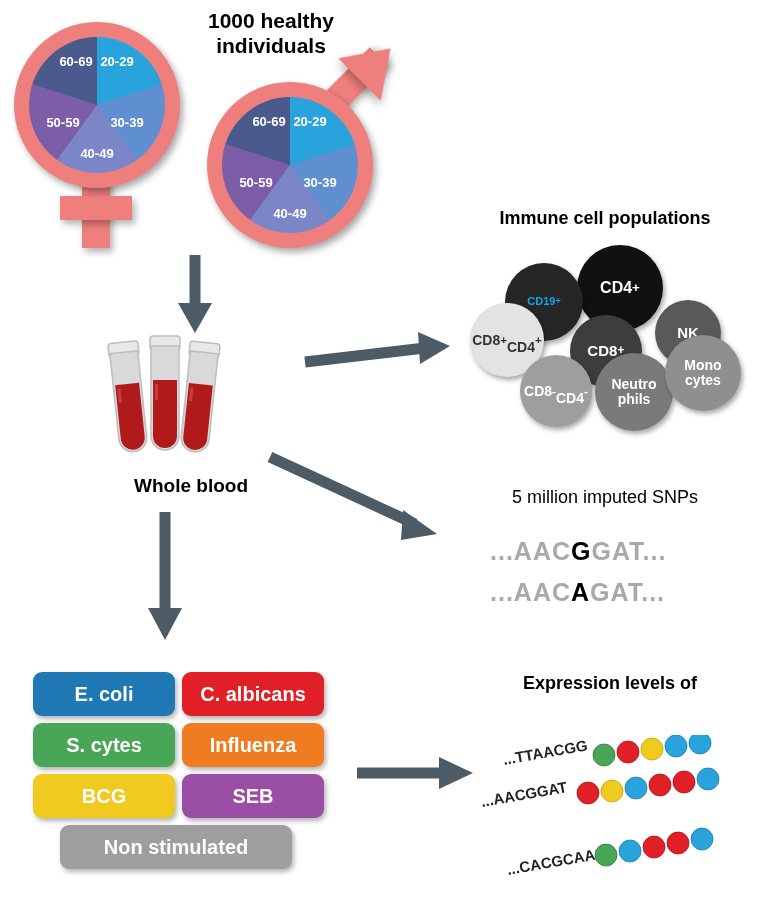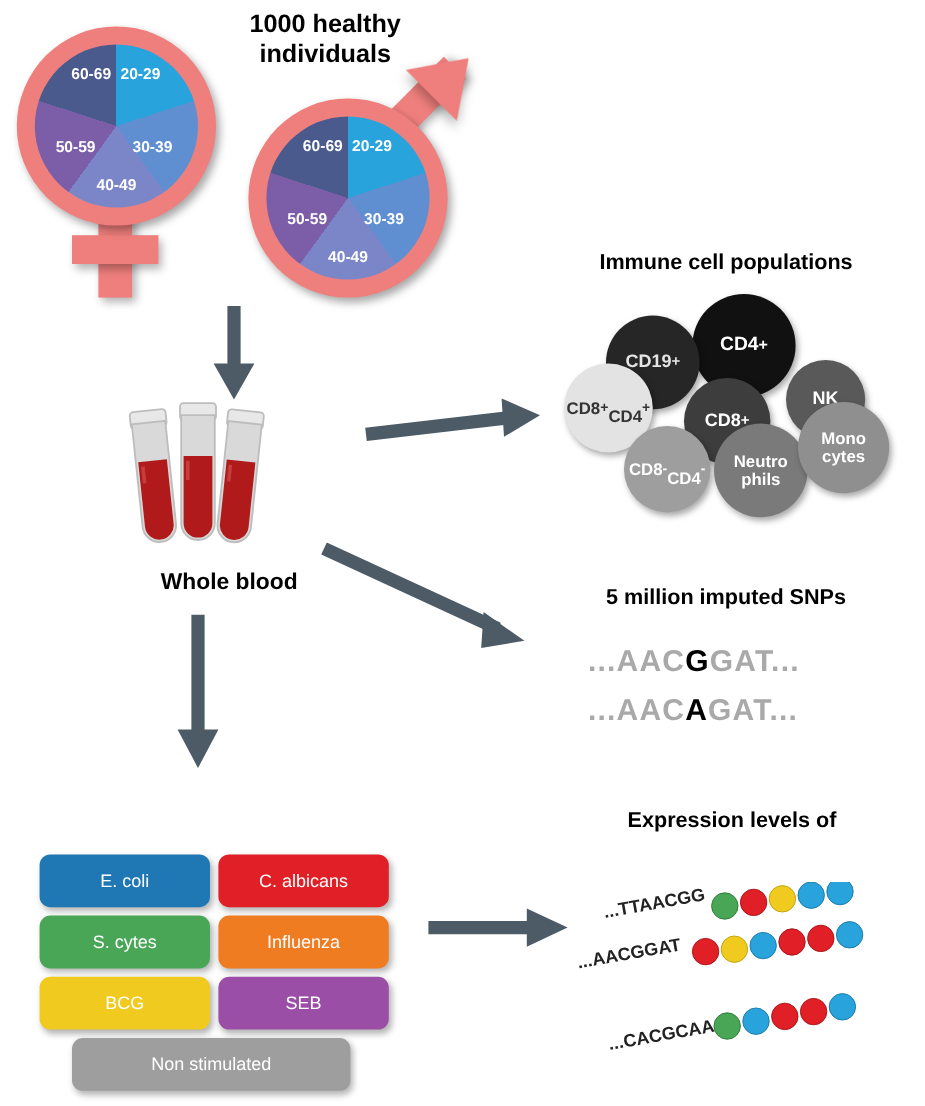--- a/index.html
+++ b/index.html
@@ -55,36 +55,35 @@
   .cell{
     position:absolute;border-radius:50%;
     display:flex;align-items:center;justify-content:center;
     text-align:center;font-weight:bold;line-height:1.05;
     box-shadow:2px 3px 5px rgba(0,0,0,0.35);
   }
 
   
   #snp-title{
     left:455px;top:487px;width:300px;text-align:center;
-    font-size:18px;font-weight:bold;
+    font-size:18px;font-weight:normal;
   }
   .snp-seq{
     position:absolute;font-family:"Liberation Sans",sans-serif;
     font-size:25px;font-weight:bold;letter-spacing:1px;color:#a9a9a9;
     white-space:nowrap;
   }
   .snp-seq b{color:#000;}
 
   
   .stim{
     position:absolute;border-radius:9px;
     display:flex;align-items:center;justify-content:center;
-    color:#fff;font-weight:normal;font-size:15px;
+    color:#fff;font-weight:bold;font-size:20px;
     box-shadow:2px 3px 5px rgba(0,0,0,0.30);
-    margin-top:40px;
   }
 
   
   #expr-title{
     left:460px;top:672px;width:300px;text-align:center;
     font-size:18px;font-weight:bold;line-height:23px;
   }
 </style>
 </head>
 <body>
@@ -186,21 +185,21 @@
       <path d="M11,46 L11,60 L14,60 L14,46 Z" fill="#d35555" opacity="0.6"></path>
     </g>
   </g>
 </svg>
 
 <div class="abs" id="whole-blood-label">Whole blood</div>
 
 <div class="abs" id="immune-title">Immune cell populations</div>
 
 <div class="cell" style="left:577px;top:245px;width:86px;height:86px;background:#111;color:#fff;font-size:16px;">CD4<sup>+</sup></div>
-<div class="cell" style="left:505px;top:263px;width:78px;height:78px;background:#262626;color:#e5e5e5;font-size:15px;">CD19<sup>+</sup></div>
+<div class="cell" style="left:505px;top:263px;width:78px;height:78px;background:#262626;color:#0ea5e9;font-size:11px;">CD19<sup>+</sup></div>
 <div class="cell" style="left:655px;top:300px;width:66px;height:66px;background:#595959;color:#fff;font-size:15px;">NK</div>
 <div class="cell" style="left:570px;top:315px;width:72px;height:72px;background:#3d3d3d;color:#fff;font-size:15px;">CD8<sup>+</sup></div>
 <div class="cell" style="left:470px;top:303px;width:74px;height:74px;background:#e3e3e3;color:#333;font-size:14px;">CD8<sup>+</sup><br>CD4<sup>+</sup></div>
 <div class="cell" style="left:520px;top:355px;width:72px;height:72px;background:#9e9e9e;color:#fff;font-size:14px;">CD8<sup>-</sup><br>CD4<sup>-</sup></div>
 <div class="cell" style="left:595px;top:353px;width:78px;height:78px;background:#7a7a7a;color:#fff;font-size:14px;">Neutro<br>phils</div>
 <div class="cell" style="left:665px;top:335px;width:76px;height:76px;background:#8f8f8f;color:#fff;font-size:14px;">Mono<br>cytes</div>
 
 <div class="abs" id="snp-title">5 million imputed SNPs</div>
 <div class="snp-seq" style="left:490px;top:537px;">...AAC<b>G</b>GAT...</div>
 <div class="snp-seq" style="left:490px;top:578px;">...AAC<b>A</b>GAT...</div>

